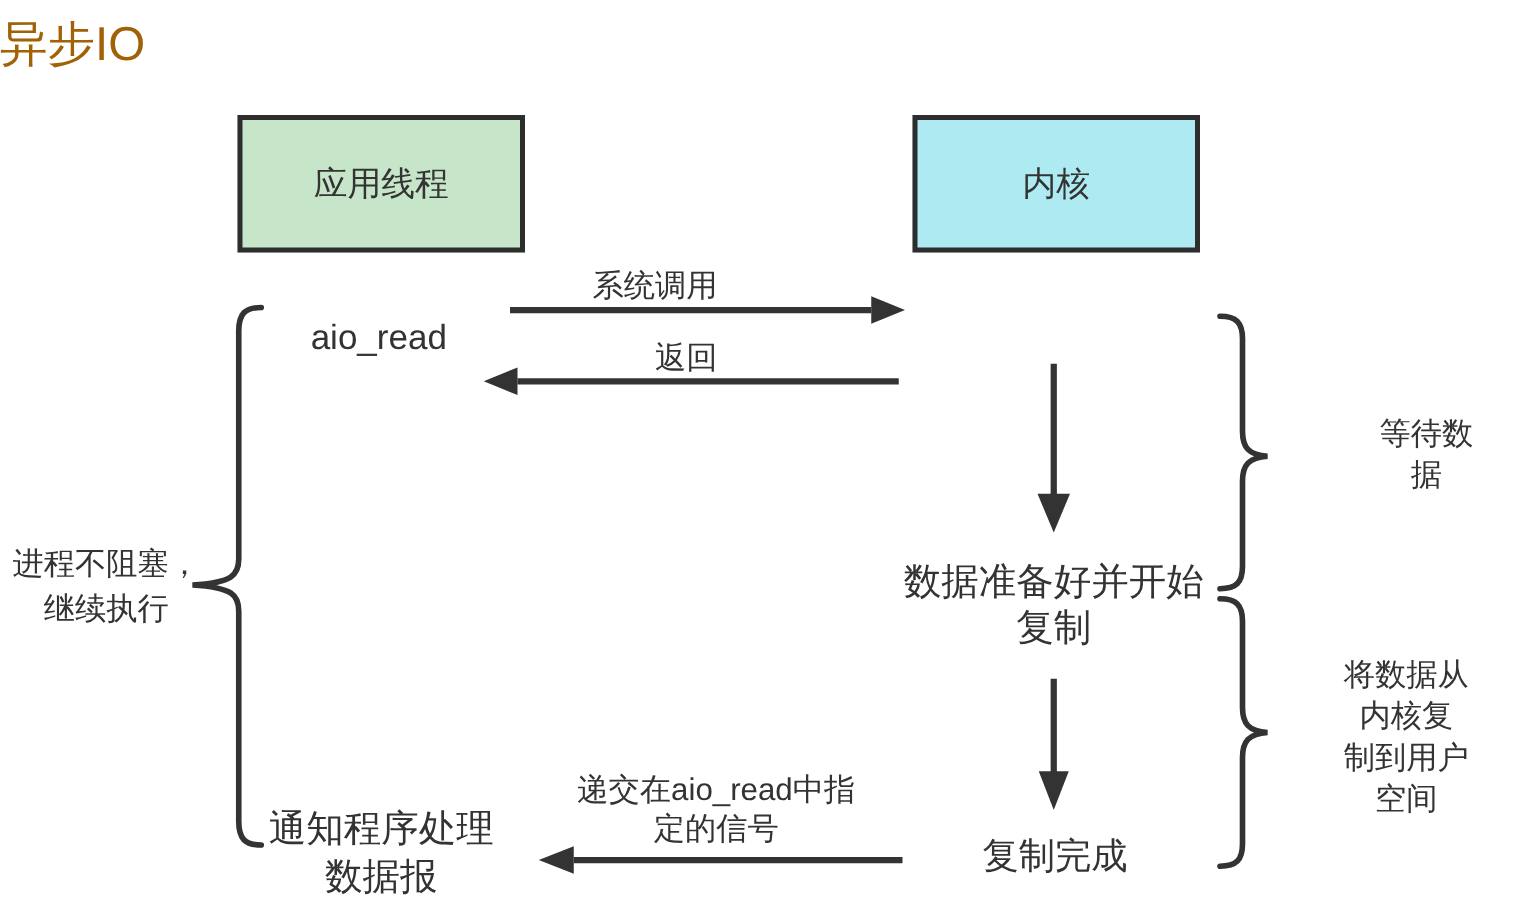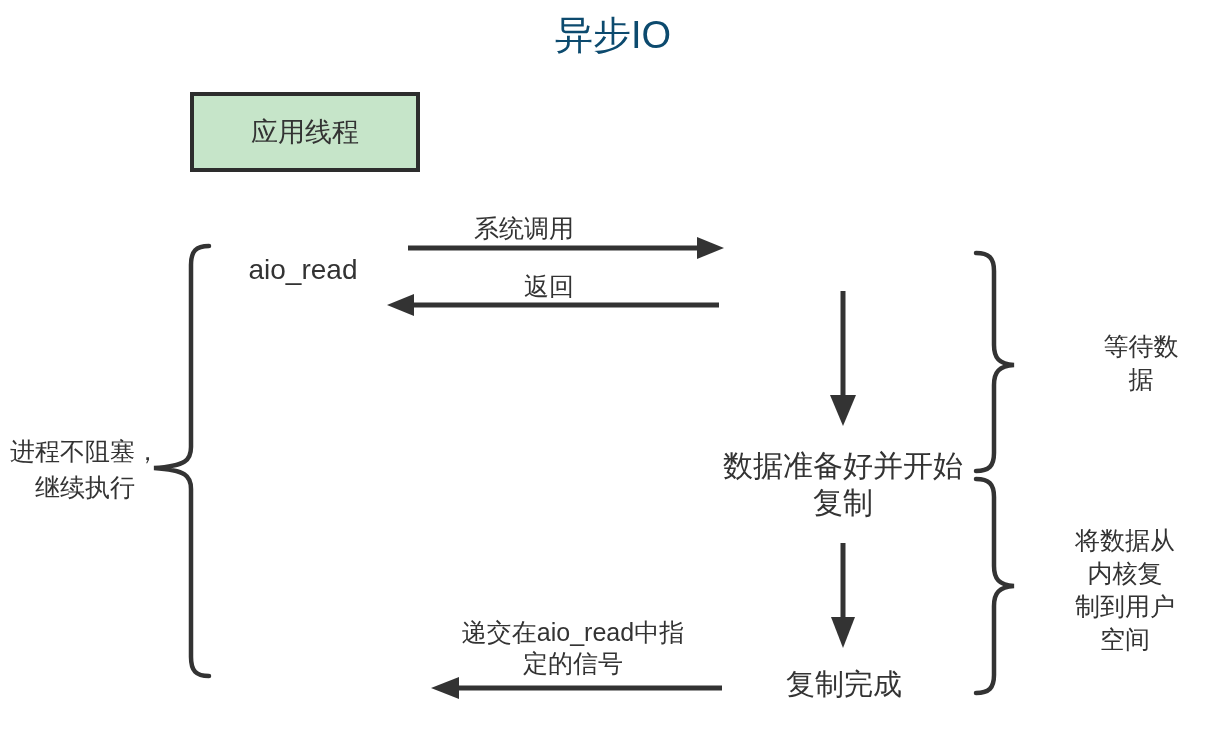--- a/index.html
+++ b/index.html
@@ -3,24 +3,24 @@
 <meta charset="utf-8">
 <style>
   html,body { margin:0; padding:0; background:#ffffff; }
   .canvas {
     position:relative; width:1226px; height:732px; overflow:hidden;
     background:#ffffff; color:#333333;
     font-family:"Liberation Sans","DejaVu Sans",sans-serif;
   }
   .title {
     position:absolute; left:0; top:10px; width:100%;
-    text-align:center; font-size:38px; font-weight:500; color:#0c4a6e;
+    text-align:left; font-size:38px; font-weight:500; color:#a16207;
   }
   .box {
-    position:absolute; width:230px; height:80px;
+    position:absolute; width:230px; height:110px;
     border:4px solid #2d2d2d; box-sizing:border-box;
     display:flex; align-items:center; justify-content:center;
     font-size:27px; color:#333333;
   }
   .app-box    { left:190px; top:92px; background:#c6e5c9; }
   .kernel-box { left:730px; top:92px; background:#aeeaf2; }
   .layer { position:absolute; left:0; top:0; }
   .layer line    { stroke:#333333; stroke-width:5; }
   .layer polygon { fill:#333333; stroke:none; }
   .layer path    { fill:none; stroke:#333333; stroke-width:4.5; stroke-linecap:round; }
@@ -44,20 +44,23 @@
 <body>
 
 <div class="canvas">
 
   <div class="title">异步IO</div>
 
   <div class="box app-box">
     <span>应用线程</span>
   </div>
 
+  <div class="box kernel-box">
+    <span>内核</span>
+  </div>
 
   <svg class="layer" width="1226" height="732" viewBox="0 0 1226 732">
     <g>
       <line x1="408" y1="248" x2="697" y2="248"></line>
       <polygon points="697,237 724,248 697,259"></polygon>
     </g>
     <g>
       <line x1="719" y1="305" x2="414" y2="305"></line>
       <polygon points="414,294 387,305 414,316"></polygon>
     </g>
@@ -75,20 +78,22 @@
     </g>
     <path d="M 209 246 C 196 246 191 251 191 265 L 191 447 C 191 460 186 466 154 468 C 186 470 191 476 191 489 L 191 657 C 191 671 196 676 209 676"></path>
     <path d="M 976 253 C 989 253 994 258 994 271 L 994 345 C 994 358 999 364 1014 365 C 999 366 994 372 994 385 L 994 453 C 994 466 989 471 976 471"></path>
     <path d="M 976 479 C 989 479 994 484 994 497 L 994 566 C 994 579 999 585 1014 586 C 999 587 994 593 994 606 L 994 675 C 994 688 989 693 976 693"></path>
   </svg>
 
   <div class="lbl aio-read">aio_read</div>
   <div class="lbl copy-done">复制完成</div>
   <div class="lbl data-ready">数据准备好并开始
 复制</div>
+  <div class="lbl notify">通知程序处理
+数据报</div>
 
   <div class="lbl syscall-lbl">系统调用</div>
   <div class="lbl return-lbl">返回</div>
   <div class="lbl no-block-lbl">进程不阻塞，
 继续执行</div>
 
   <div class="lbl signal-lbl">递交在aio_read中指
 定的信号</div>
   <div class="lbl wait-lbl">等待数据</div>
   <div class="lbl copy-kernel-lbl">将数据从内核复

